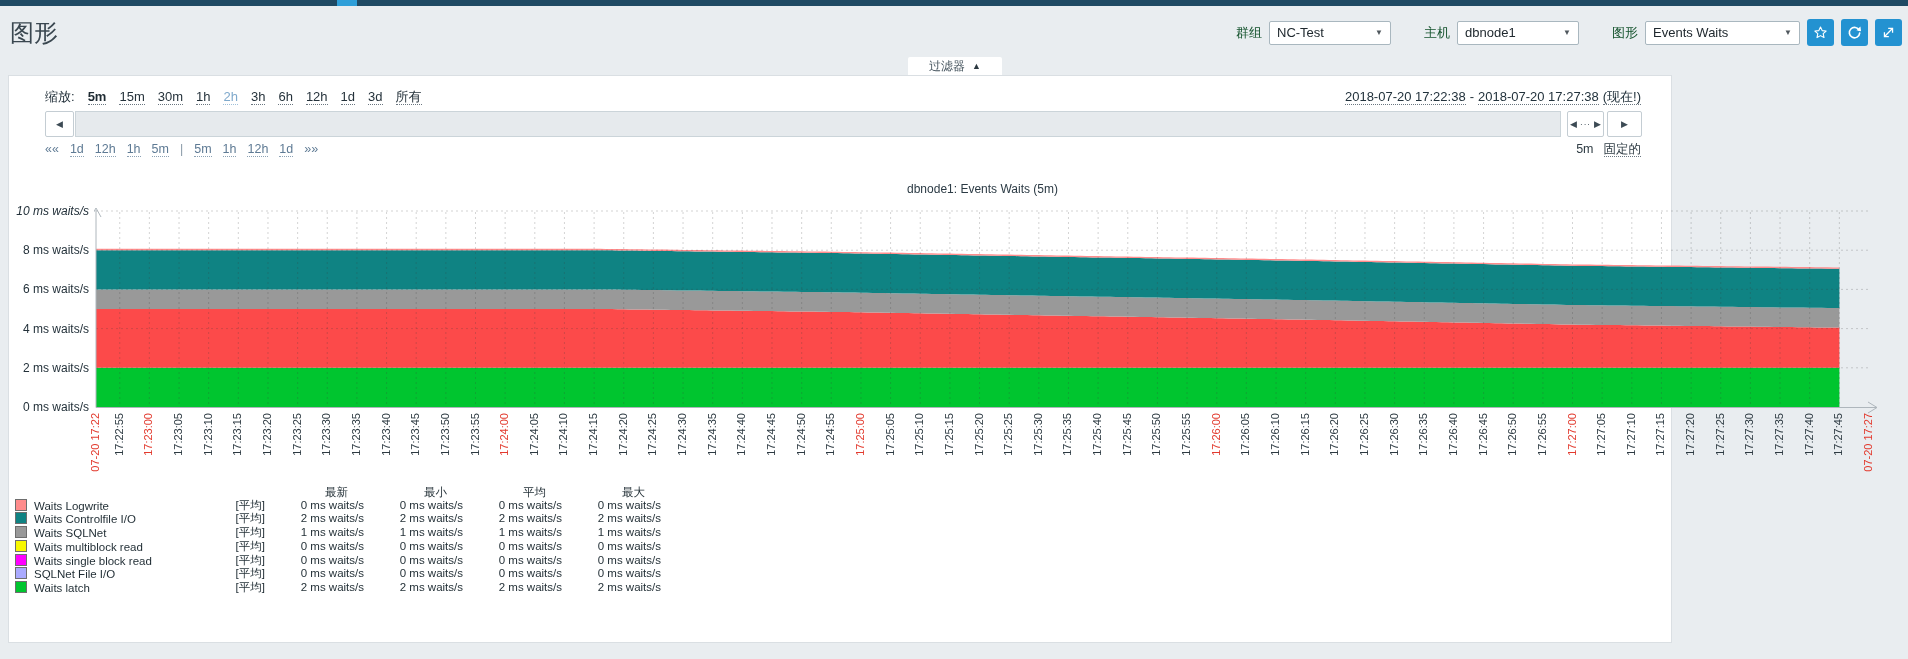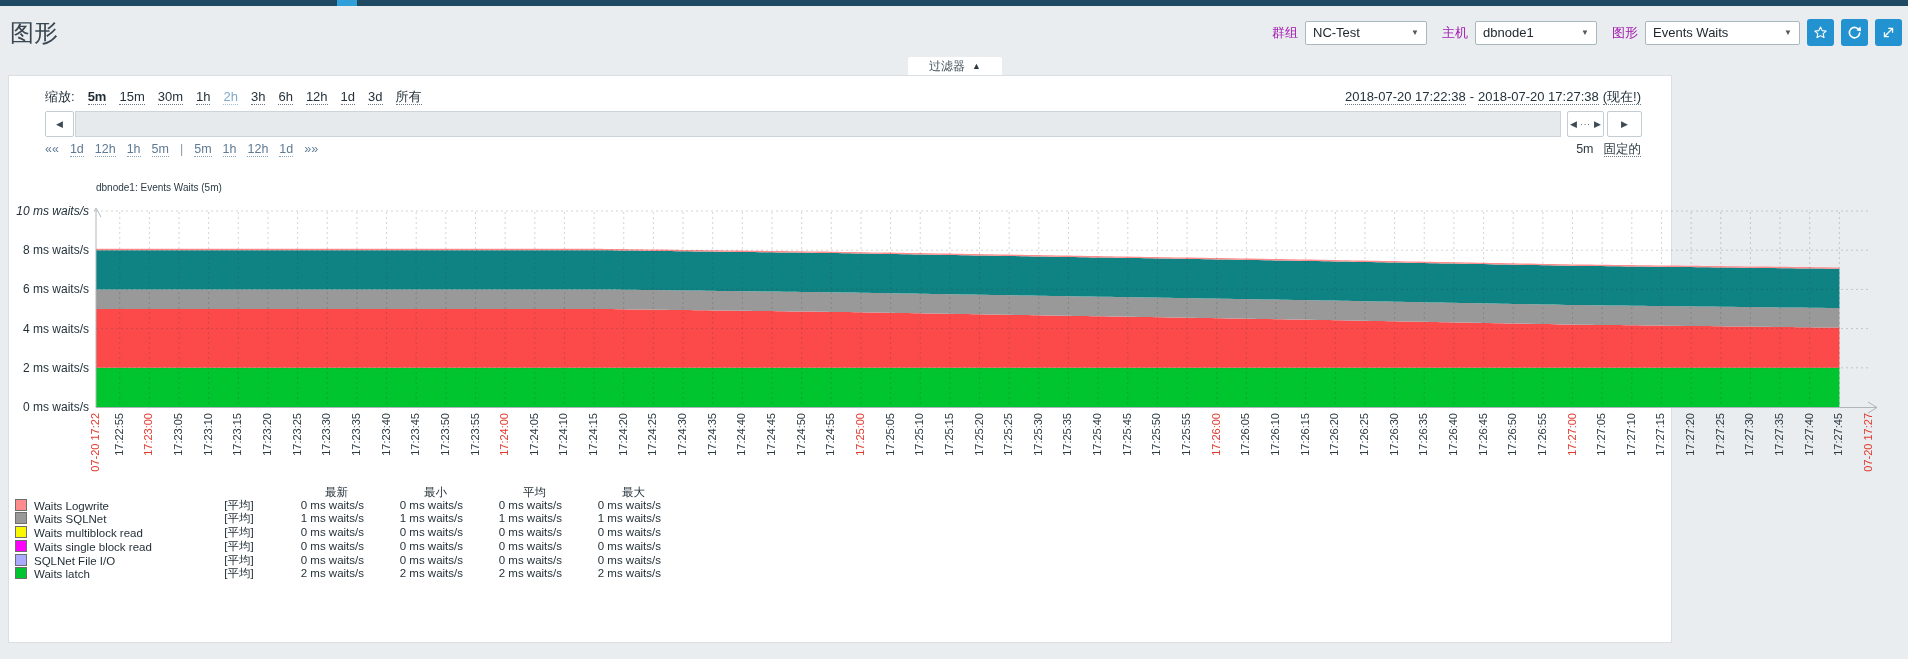--- a/index.html
+++ b/index.html
@@ -9,21 +9,21 @@
     font-family:"Liberation Sans", sans-serif;
     -webkit-font-smoothing:antialiased;
   }
   
   .topstrip{position:absolute;left:0;top:0;width:1908px;height:6px;background:#1F4A64;}
   .topstrip-hl{position:absolute;left:337px;top:0;width:20px;height:6px;background:#2E9FD9;}
   
   .header{position:absolute;left:0;top:6px;width:1908px;height:51px;background:#E9EDF0;}
   .page-title{position:absolute;left:10px;top:11px;font-size:24px;color:#3A4750;font-weight:400;}
   .controls{position:absolute;right:6px;top:13px;display:flex;align-items:center;gap:7px;}
-  .ctl-label{font-size:13px;color:#a21caf;margin-left:8px;}
+  .ctl-label{font-size:13px;color:#14532d;margin-left:26px;}
   .sel{display:flex;align-items:center;height:24px;background:#fff;border:1px solid #A9B7BF;
        border-radius:2px;padding:0 7px;font-size:13px;color:#20292F;cursor:pointer;box-sizing:border-box;}
   .sel .sel-arrow{font-size:8px;color:#50585E;margin-left:auto;padding-left:8px;}
   .sel.w1{width:122px;}.sel.w2{width:122px;}.sel.w3{width:155px;}
   .iconbtn{width:27px;height:27px;border:none;border-radius:3px;background:#2392D1;cursor:pointer;
            display:flex;align-items:center;justify-content:center;padding:0;}
   .iconbtn svg{display:block;}
   
   .tabrow{position:absolute;left:0;top:57px;width:1908px;height:18px;}
   .filter-tab{position:absolute;left:908px;top:0;width:94px;height:18px;background:#fff;
@@ -57,32 +57,32 @@
   
   .nav-row{position:absolute;left:36px;right:30px;top:64px;height:18px;display:flex;
            align-items:center;justify-content:space-between;font-size:12.5px;}
   .nav-left{display:flex;align-items:center;gap:11px;}
   .nlink{color:#5E7A94;border-bottom:1px dotted #8CA2B5;cursor:pointer;line-height:14px;}
   .narrow{color:#5E7A94;cursor:pointer;}
   .nsep{color:#8A9AA8;}
   .nav-right{display:flex;align-items:center;gap:10px;font-size:12.5px;color:#2F3C44;}
   .fixed-link{border-bottom:1px dotted #6A7680;cursor:pointer;line-height:14px;}
   
-  .chart-title{position:absolute;left:87px;top:106px;width:1773px;
-               font-size:10px;color:#2B3A44;}
+  .chart-title{position:absolute;left:87px;top:106px;width:1773px;text-align:center;
+               font-size:12px;color:#2B3A44;}
   .plot-svg{position:absolute;left:85px;top:128px;}
   .ylab{position:absolute;left:0;width:80px;text-align:right;font-size:12px;color:#23313A;}
   .xlab{position:absolute;top:337px;writing-mode:vertical-rl;transform:rotate(180deg);
         font-size:11px;color:#2D3A42;line-height:13px;}
   .xlab.red{color:#E23A2E;}
   
   .legend{position:absolute;left:6px;top:411px;border-collapse:collapse;font-size:11.5px;color:#1F2C33;}
   .legend td,.legend th{padding:0;height:11.7px;line-height:11.7px;font-weight:400;white-space:nowrap;}
   .legend .c-name{width:198px;text-align:left;}
-  .legend .c-fn{width:52px;text-align:center;}
+  .legend .c-fn{width:52px;text-align:right;}
   .legend .c-val{width:83px;text-align:right;}
   .legend th.c-val{padding-right:16px;}
   .swatch{display:inline-block;width:10px;height:10px;border:1px solid #6E6E6E;margin-right:7px;
           vertical-align:-1px;}
 </style>
 </head>
 <body>
 
 <div class="topstrip">
   <div class="topstrip-hl"></div>
@@ -364,20 +364,28 @@
     <tbody>
         <tr>
           <td class="c-name"><span class="swatch" style="background: rgb(255, 140, 140);"></span><span>Waits Logwrite</span></td>
           <td class="c-fn">[平均]</td>
           <td class="c-val">0 ms waits/s</td>
           <td class="c-val">0 ms waits/s</td>
           <td class="c-val">0 ms waits/s</td>
           <td class="c-val">0 ms waits/s</td>
         </tr>
         <tr>
+          <td class="c-name"><span class="swatch" style="background: rgb(15, 131, 131);"></span><span>Waits Controlfile I/O</span></td>
+          <td class="c-fn">[平均]</td>
+          <td class="c-val">2 ms waits/s</td>
+          <td class="c-val">2 ms waits/s</td>
+          <td class="c-val">2 ms waits/s</td>
+          <td class="c-val">2 ms waits/s</td>
+        </tr>
+        <tr>
           <td class="c-name"><span class="swatch" style="background: rgb(153, 153, 153);"></span><span>Waits SQLNet</span></td>
           <td class="c-fn">[平均]</td>
           <td class="c-val">1 ms waits/s</td>
           <td class="c-val">1 ms waits/s</td>
           <td class="c-val">1 ms waits/s</td>
           <td class="c-val">1 ms waits/s</td>
         </tr>
         <tr>
           <td class="c-name"><span class="swatch" style="background: rgb(248, 248, 0);"></span><span>Waits multiblock read</span></td>
           <td class="c-fn">[平均]</td>

